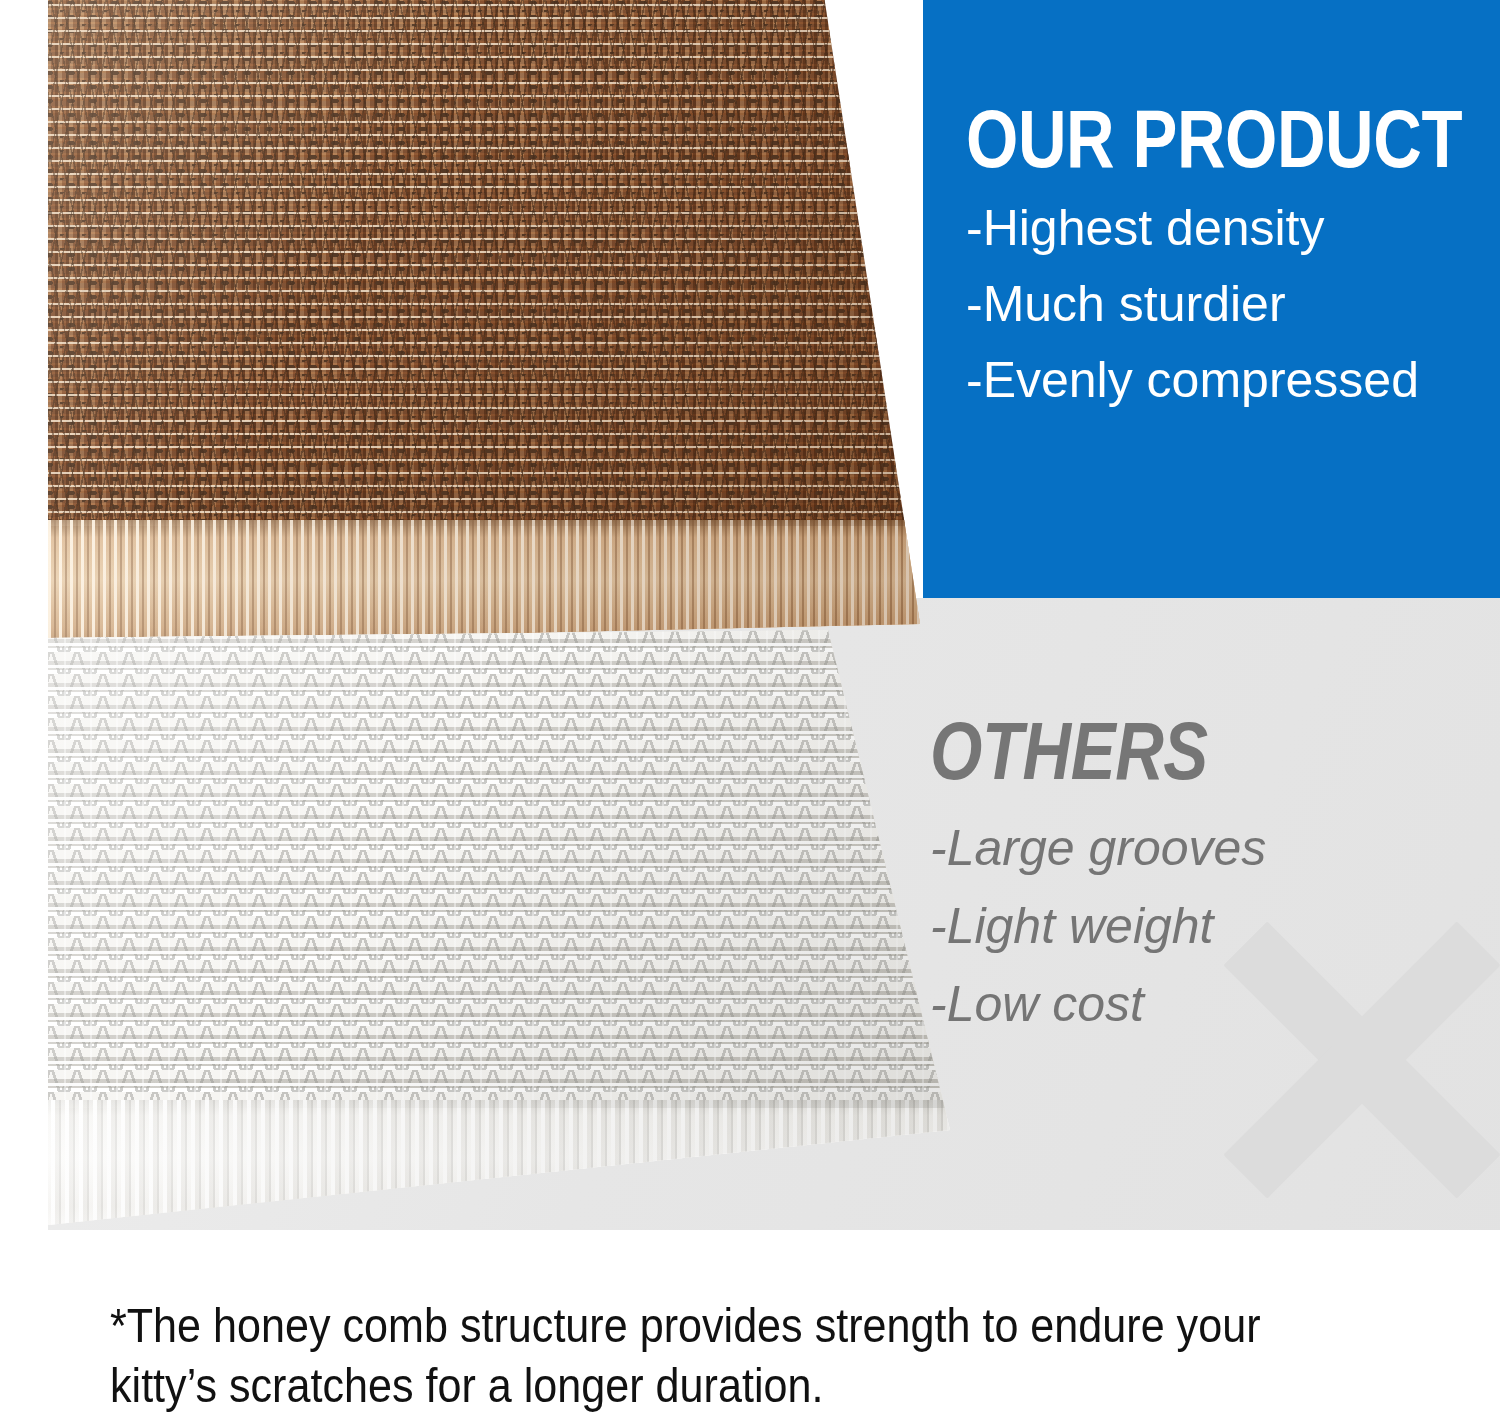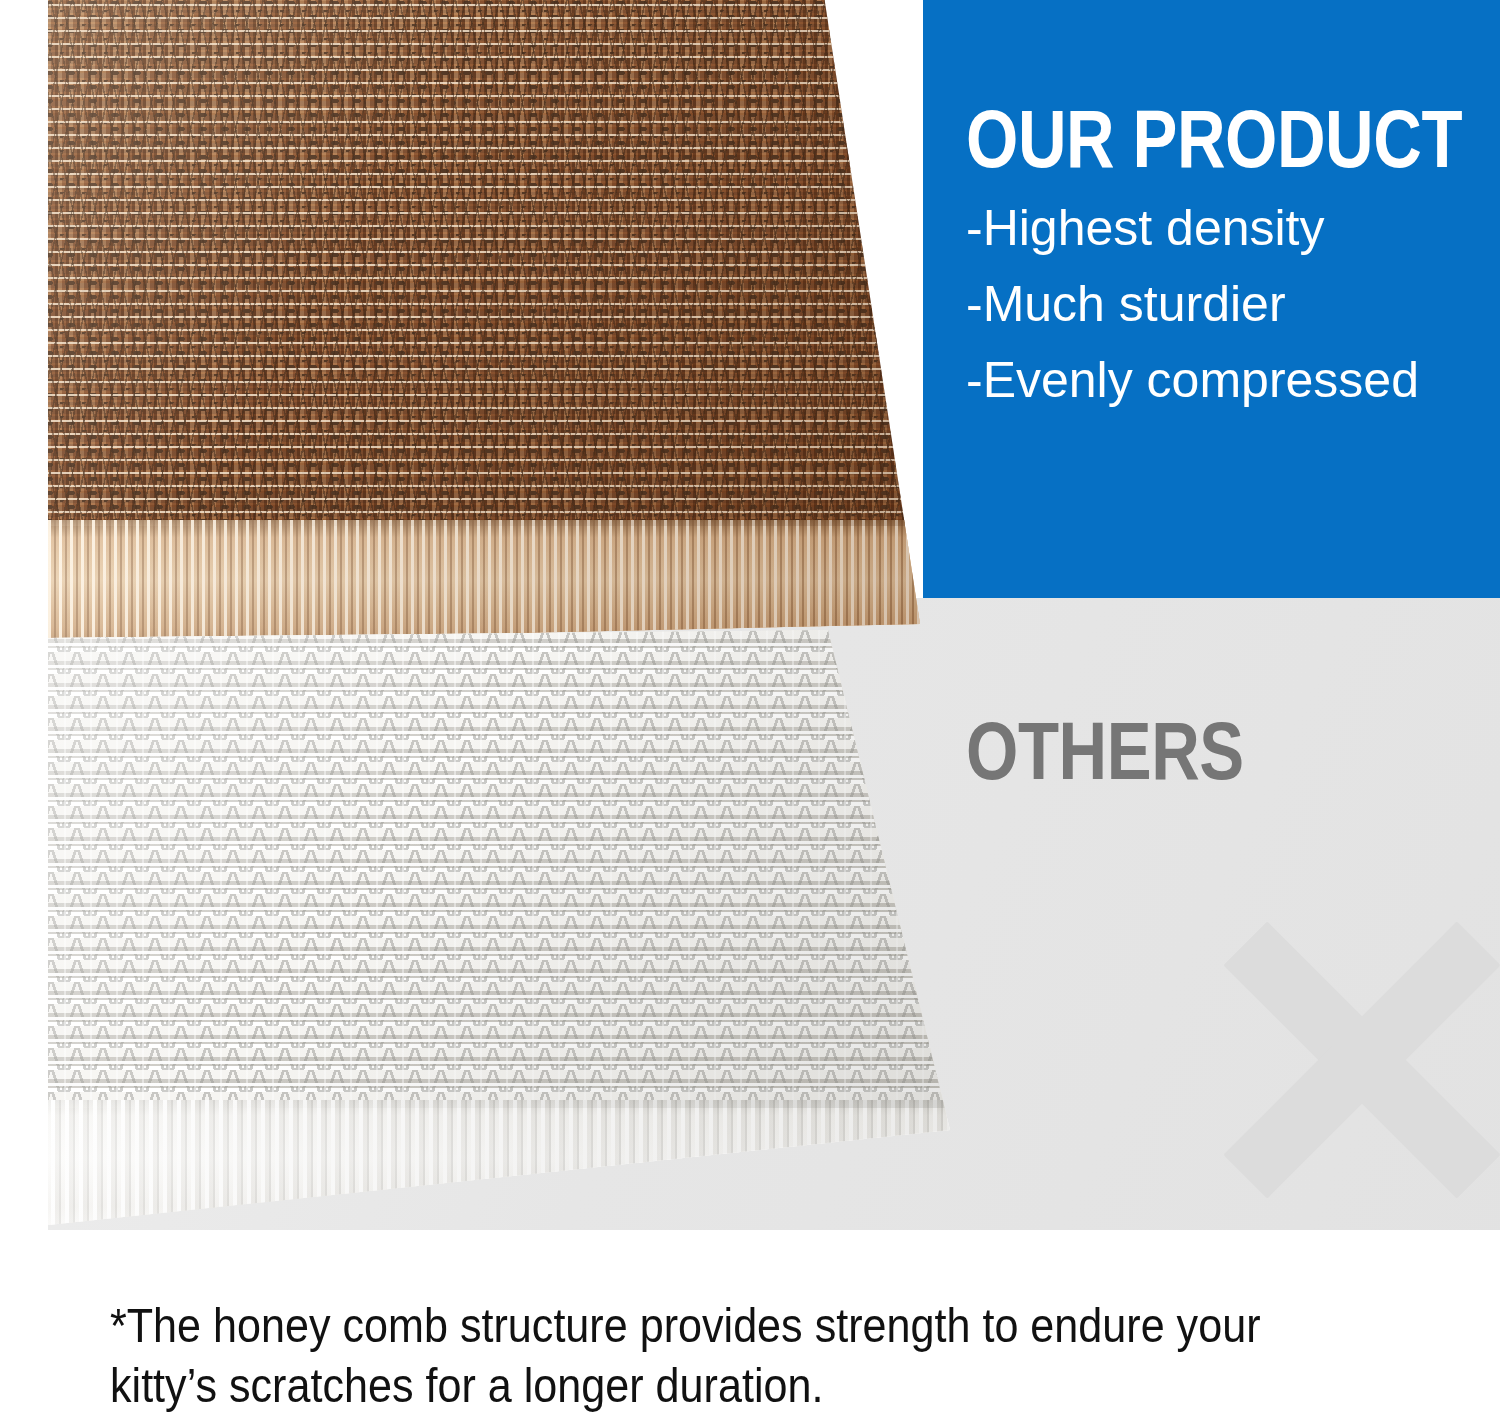--- a/index.html
+++ b/index.html
@@ -41,21 +41,21 @@
     transform:scaleX(0.82);transform-origin:left center;white-space:nowrap;
   }
   .bullets{line-height:1.28;white-space:nowrap;}
   .bullet{display:block;}
 
   .product-block{position:absolute;left:918px;top:98px;}
   .product-block .heading{font-size:82px;color:#ffffff;}
   .product-block .bullets{margin-top:16px;font-size:50px;color:#ffffff;font-weight:300;}
   .product-block .bullet{margin-bottom:12px;}
 
-  .others-block{position:absolute;left:918px;top:710px;}
+  .others-block{position:absolute;left:882px;top:710px;font-style:italic;}
   .others-block .heading{font-size:82px;color:#767676;}
   .others-block .bullets{margin-top:24px;font-size:50px;color:#757575;font-weight:300;}
   .others-block .bullet{margin-bottom:14px;}
 
   .caption{
     position:absolute;left:62px;top:1296px;width:1400px;
     font-family:"Liberation Sans Narrow","Liberation Sans","DejaVu Sans Condensed",sans-serif;
     font-size:49px;color:#111111;line-height:1.22;font-weight:400;
     transform:scaleX(0.88);transform-origin:left top;
   }
@@ -182,17 +182,22 @@
     <div class="heading">OUR PRODUCT</div>
     <div class="bullets">
       <span class="bullet">-Highest density</span>
       <span class="bullet">-Much sturdier</span>
       <span class="bullet">-Evenly compressed</span>
     </div>
   </div>
 
   <div class="others-block">
     <div class="heading">OTHERS</div>
+    <div class="bullets">
+      <span class="bullet">-Large grooves</span>
+      <span class="bullet">-Light weight</span>
+      <span class="bullet">-Low cost</span>
+    </div>
   </div>
 
   <div class="caption">*The honey comb structure provides strength to endure your kitty’s scratches for a longer duration.</div>
 
 </div>
 
 </body></html>

